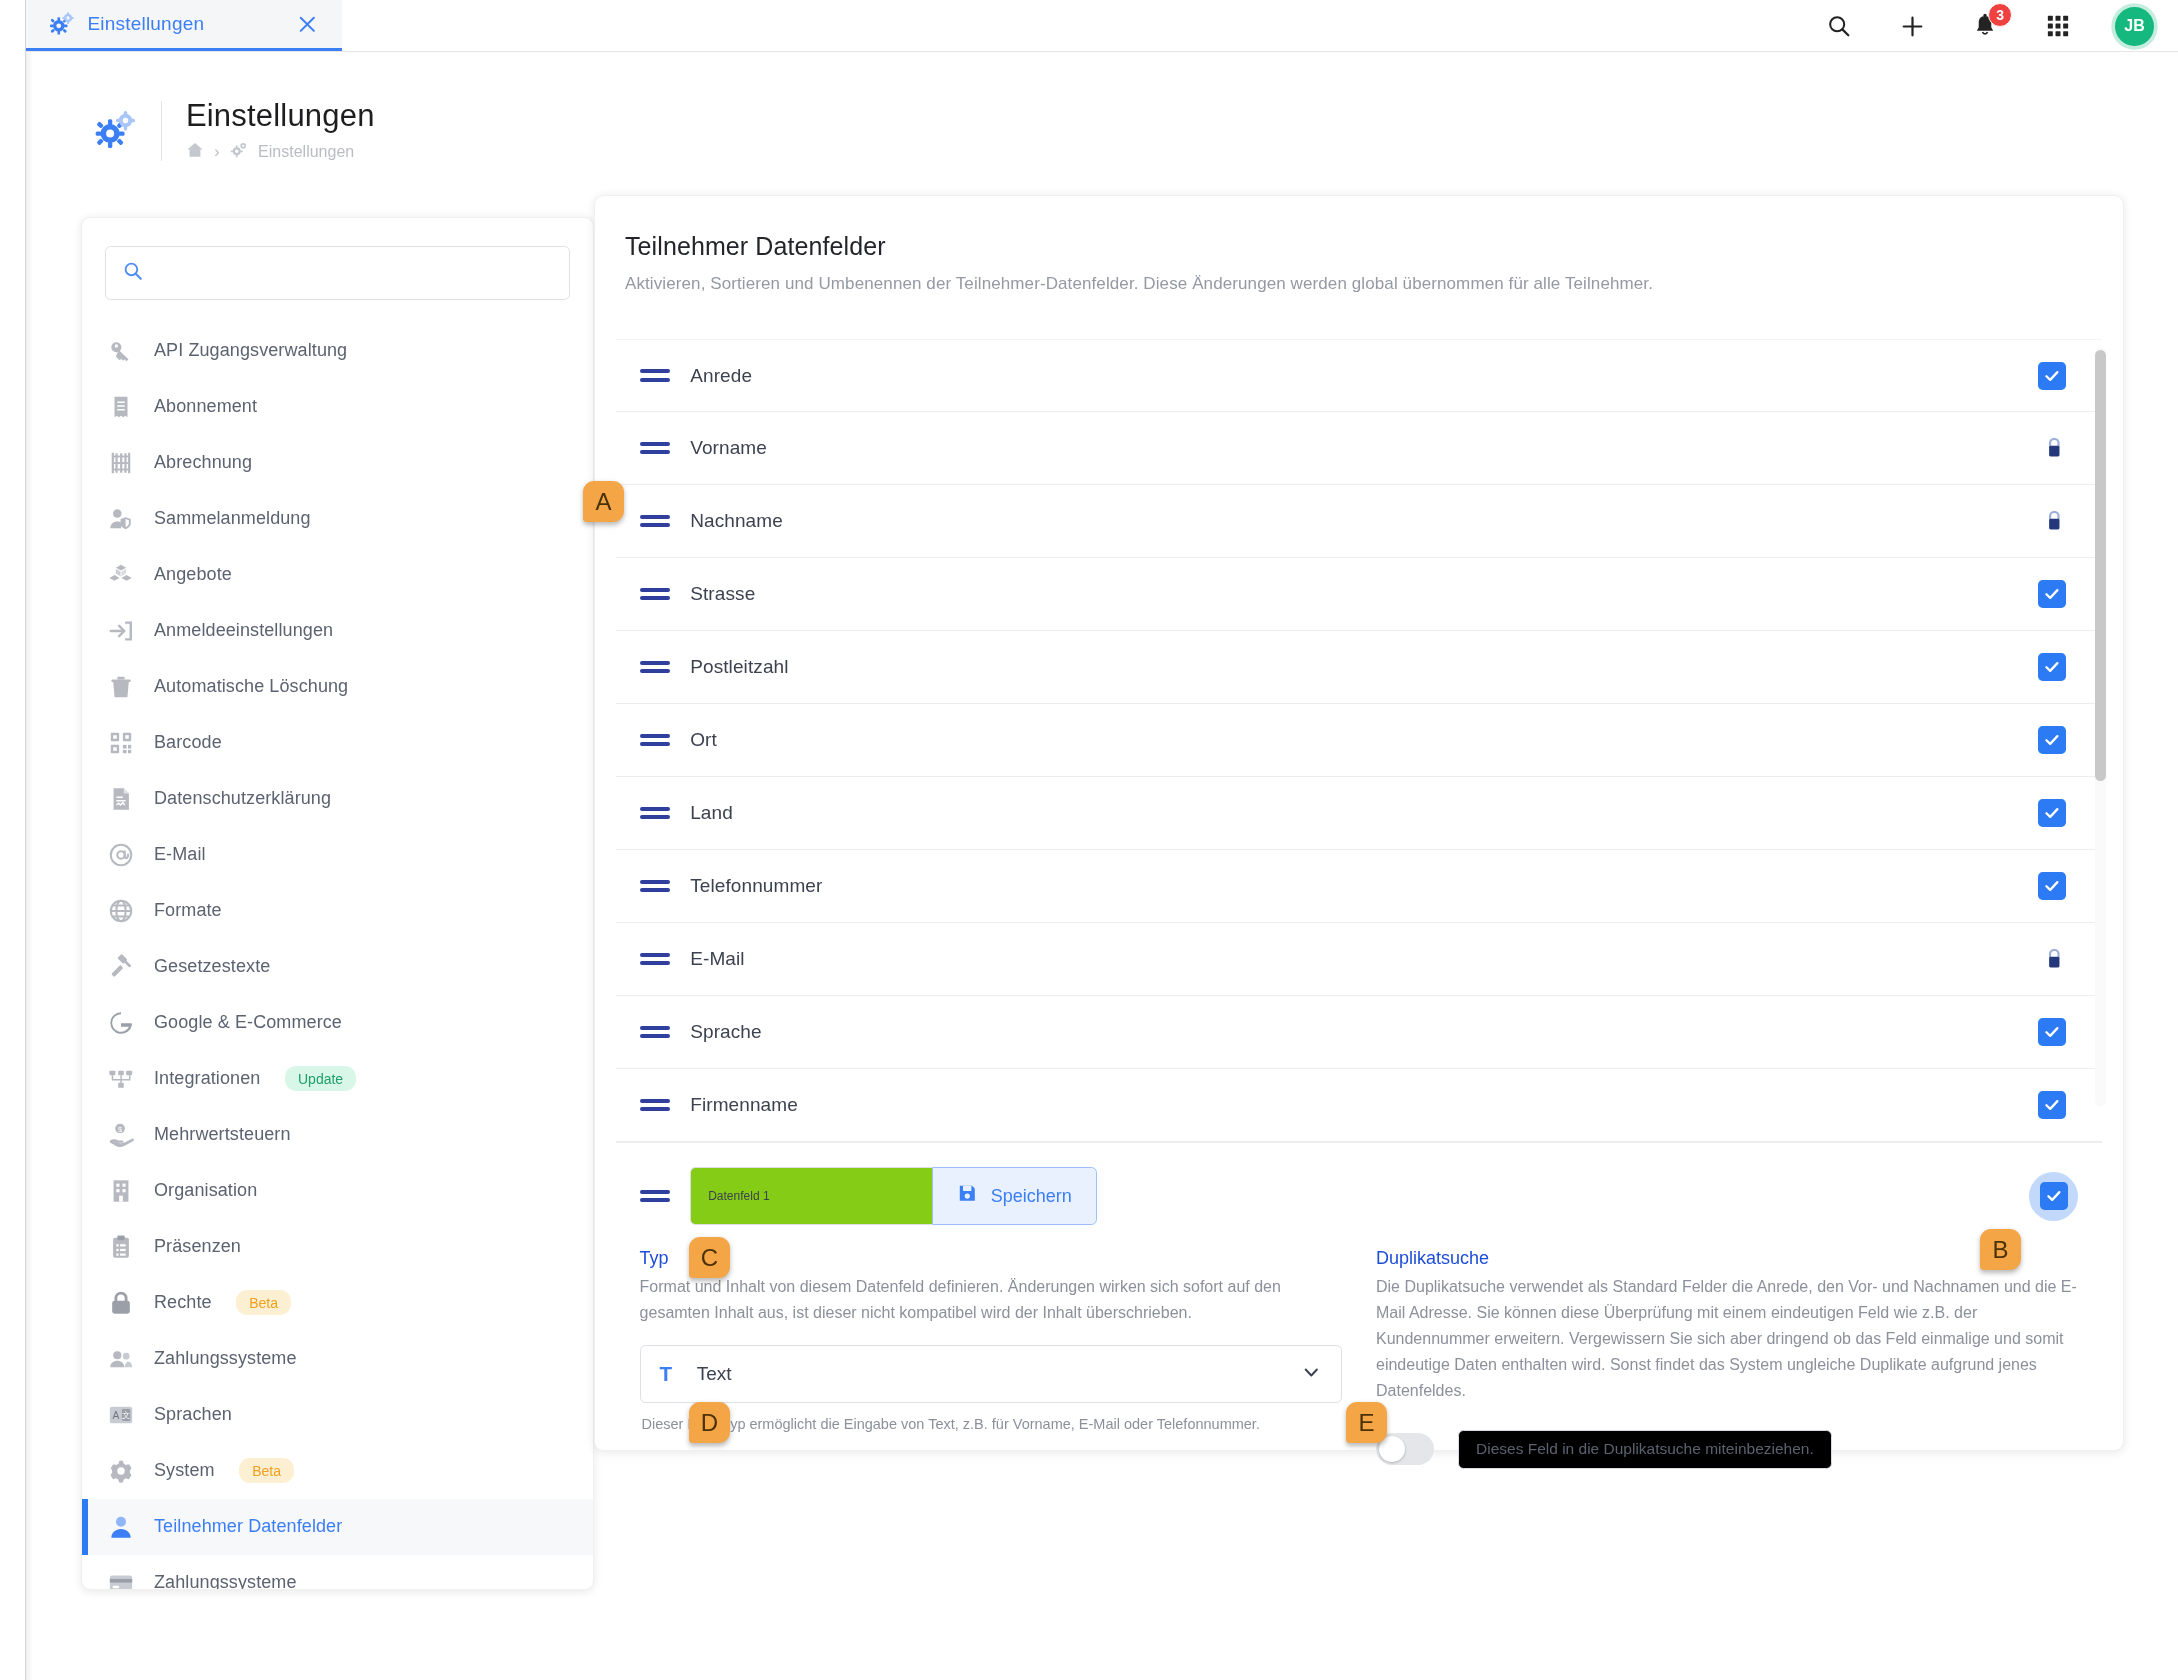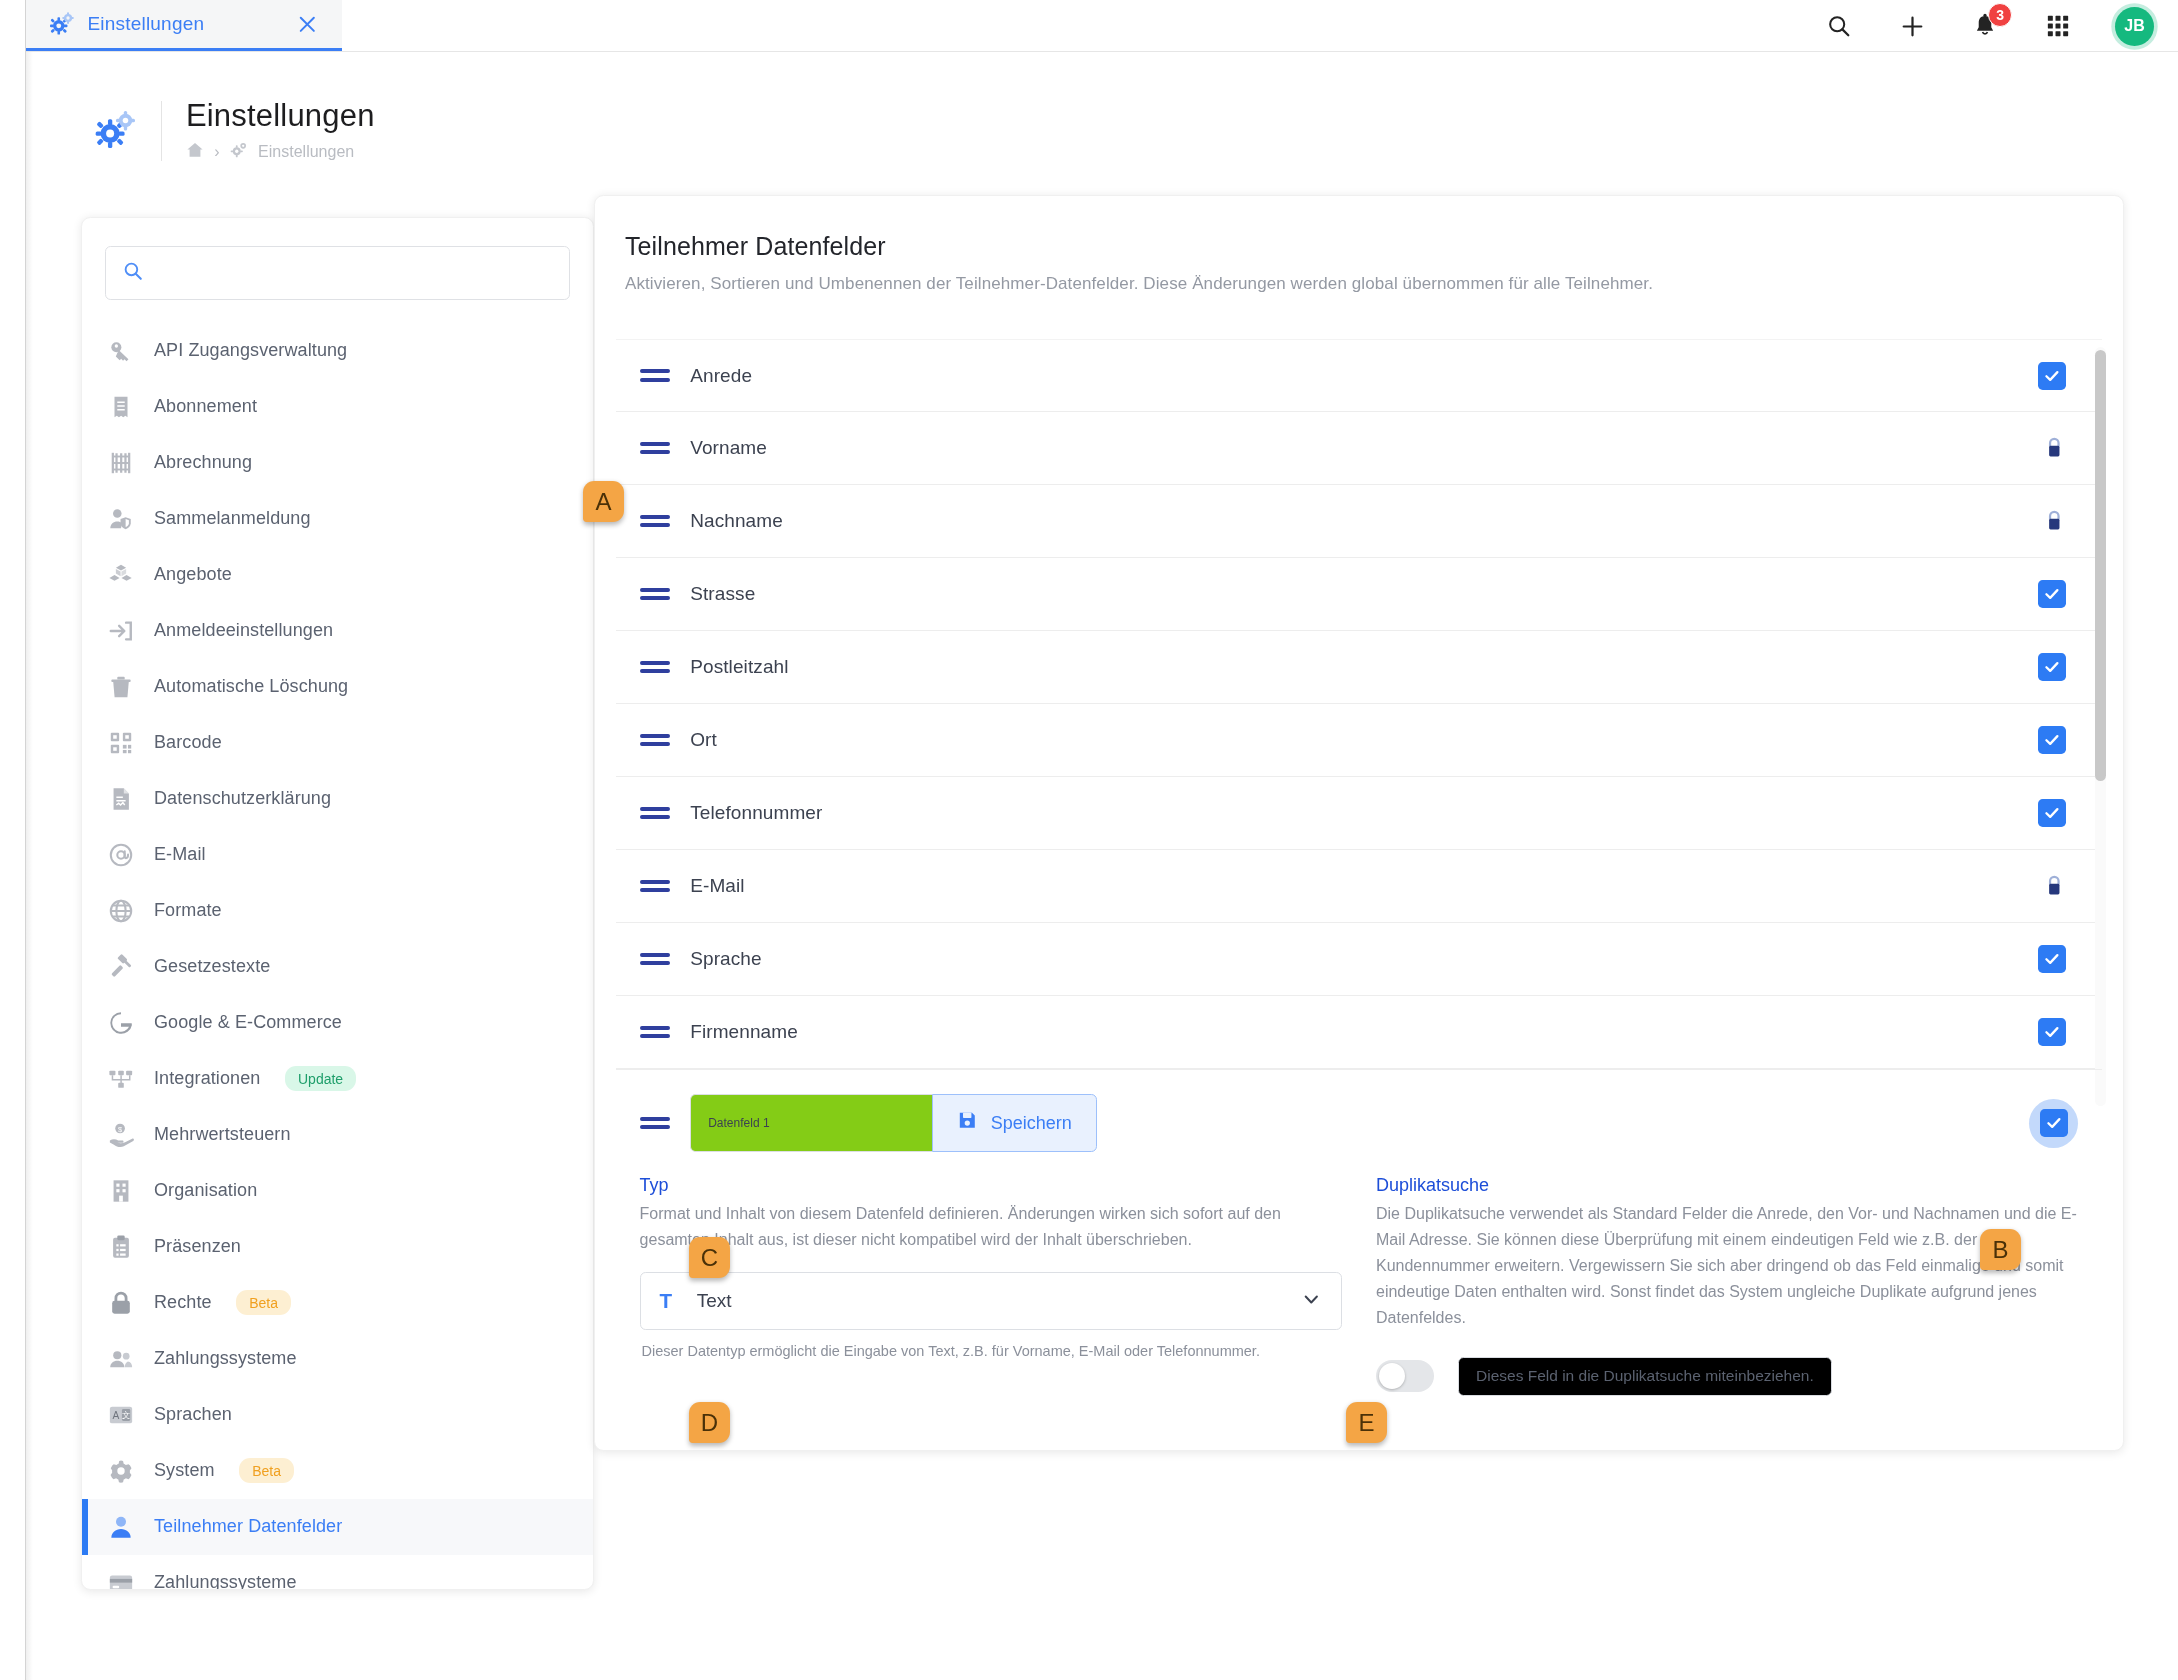--- a/index.html
+++ b/index.html
@@ -707,20 +707,32 @@
               <svg width="18" height="18" viewBox="0 0 19 19">
                 <path d="M3.6 9.8 L7.6 13.6 L15.2 5.4" stroke="#fff" stroke-width="2.4" fill="none" stroke-linecap="round" stroke-linejoin="round"></path>
               </svg>
             </span>
           </div>
           <div class="field-row">
             <span class="drag-handle">
               <i></i>
               <i></i>
             </span>
+            <span class="field-label">Land</span>
+            <span class="cbox">
+              <svg width="18" height="18" viewBox="0 0 19 19">
+                <path d="M3.6 9.8 L7.6 13.6 L15.2 5.4" stroke="#fff" stroke-width="2.4" fill="none" stroke-linecap="round" stroke-linejoin="round"></path>
+              </svg>
+            </span>
+          </div>
+          <div class="field-row">
+            <span class="drag-handle">
+              <i></i>
+              <i></i>
+            </span>
             <span class="field-label">Telefonnummer</span>
             <span class="cbox">
               <svg width="18" height="18" viewBox="0 0 19 19">
                 <path d="M3.6 9.8 L7.6 13.6 L15.2 5.4" stroke="#fff" stroke-width="2.4" fill="none" stroke-linecap="round" stroke-linejoin="round"></path>
               </svg>
             </span>
           </div>
           <div class="field-row">
             <span class="drag-handle">
               <i></i>

